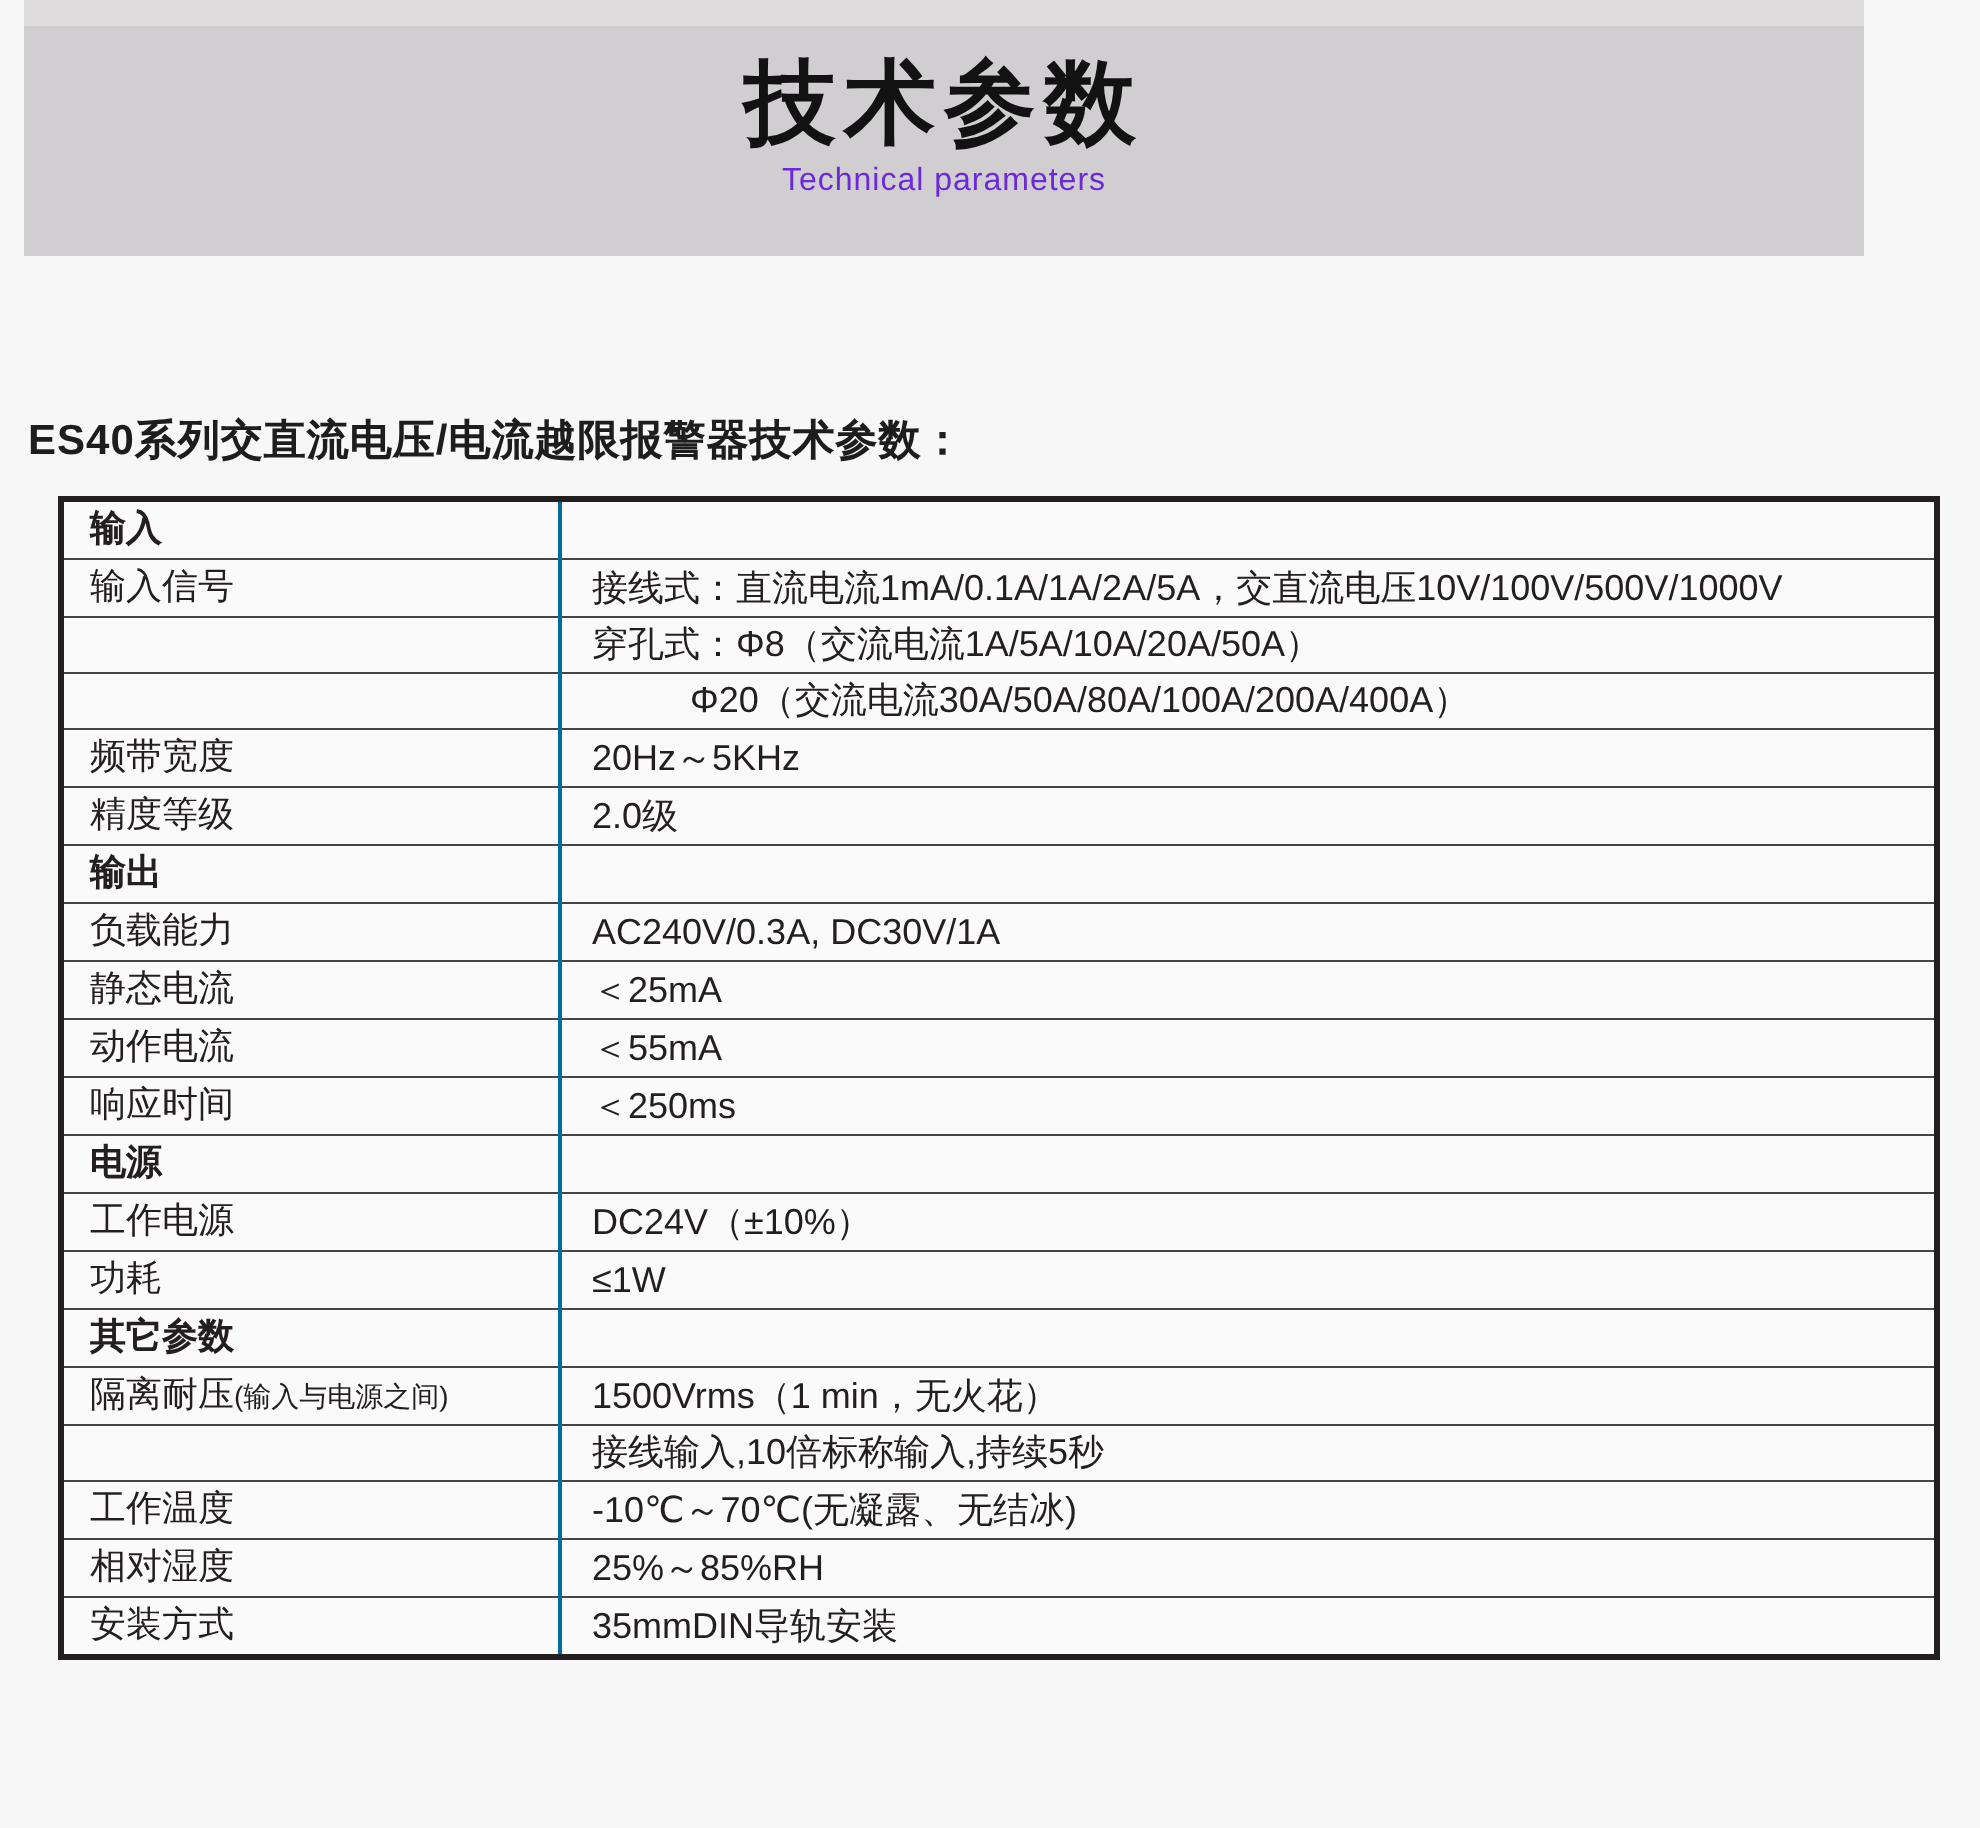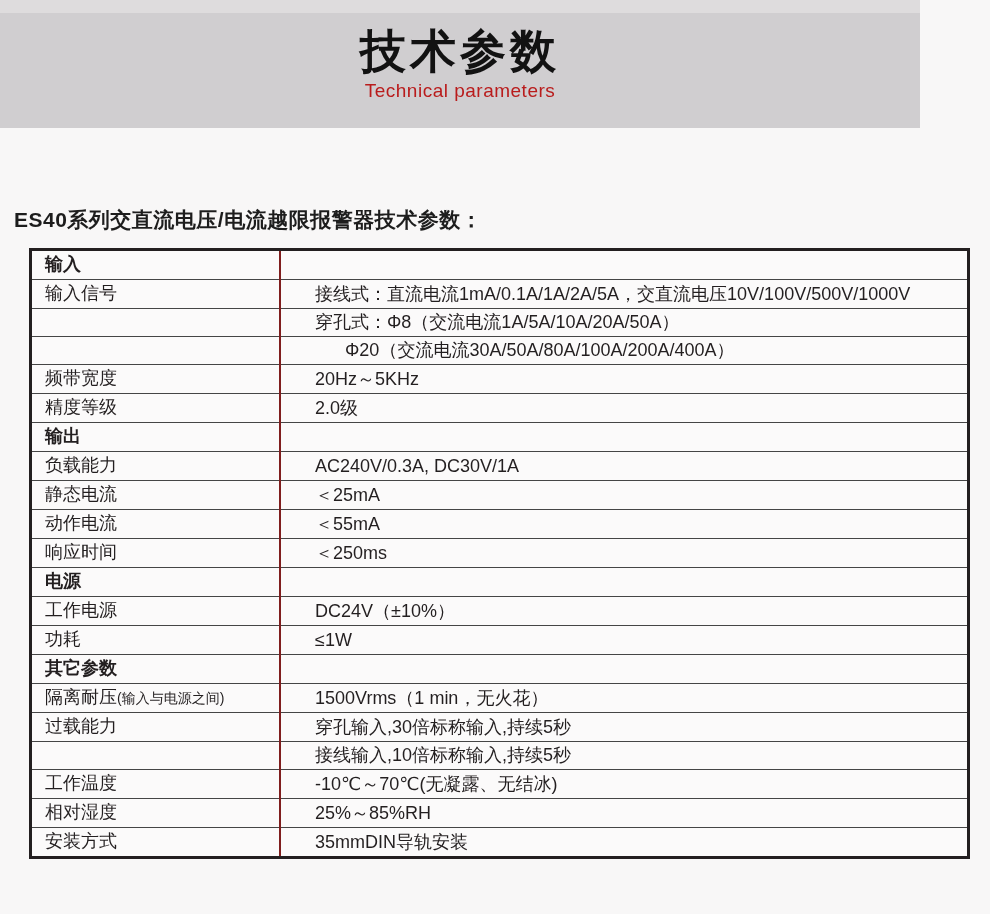--- a/index.html
+++ b/index.html
@@ -10,36 +10,36 @@
     color: #231f20;
   }
   .page {
     position: relative;
     width: 990px;
     height: 914px;
     background: #f8f7f7;
     overflow: hidden;
   }
   
-  .banner { position: absolute; top: 0; left: 0; width: 920px; }
+  .banner { position: absolute; top: 0; left: 12px; width: 920px; }
   .banner-strip { height: 13px; background: #dedcdd; }
   .banner-main  { height: 115px; background: #d0ced0; text-align: center; }
   .banner-title {
     padding-top: 13px;
     font-size: 46px;
     line-height: 50px;
     font-weight: bold;
     letter-spacing: 4px;
     color: #121212;
   }
   .banner-subtitle {
     margin-top: 4px;
-    font-size: 19px;
+    font-size: 16px;
     line-height: 22px;
-    color: #b91c1c;
+    color: #6d28d9;
     letter-spacing: 0.5px;
   }
   
   .heading {
     position: absolute;
     left: 14px;
     top: 206px;
     font-size: 21px;
     font-weight: 600;
     color: #1d1d1d;
@@ -63,23 +63,23 @@
     line-height: 27px;
     vertical-align: middle;
     padding: 0;
     white-space: nowrap;
     overflow: hidden;
   }
   .spec-table { border: 3px solid #231f20; }
   td.col-label {
     width: 234px;
     padding-left: 13px;
-    border-right: 2px solid #7f1d1d;
+    border-right: 2px solid #0369a1;
   }
-  td.col-value { padding-left: 34px; }
+  td.col-value { padding-left: 15px; }
   tr.section-row td.col-label .label-main { font-weight: bold; }
   td.col-value.indent { padding-left: 64px; }
   .label-small { font-size: 14px; }
 </style>
 </head>
 <body>
 
 <div class="page">
 
   <header class="banner">
@@ -152,24 +152,20 @@
     </tr>
         <tr class="section-row">
       <td class="col-label"><span class="label-main">其它参数</span><span class="label-small"></span></td>
       <td class="col-value"><span class="value-text"></span></td>
     </tr>
         <tr>
       <td class="col-label"><span class="label-main">隔离耐压</span><span class="label-small">(输入与电源之间)</span></td>
       <td class="col-value"><span class="value-text">1500Vrms（1 min，无火花）</span></td>
     </tr>
         <tr>
-      <td class="col-label"><span class="label-main">过载能力</span><span class="label-small"></span></td>
-      <td class="col-value"><span class="value-text">穿孔输入,30倍标称输入,持续5秒</span></td>
-    </tr>
-        <tr>
       <td class="col-label"><span class="label-main"></span><span class="label-small"></span></td>
       <td class="col-value"><span class="value-text">接线输入,10倍标称输入,持续5秒</span></td>
     </tr>
         <tr>
       <td class="col-label"><span class="label-main">工作温度</span><span class="label-small"></span></td>
       <td class="col-value"><span class="value-text">-10℃～70℃(无凝露、无结冰)</span></td>
     </tr>
         <tr>
       <td class="col-label"><span class="label-main">相对湿度</span><span class="label-small"></span></td>
       <td class="col-value"><span class="value-text">25%～85%RH</span></td>

